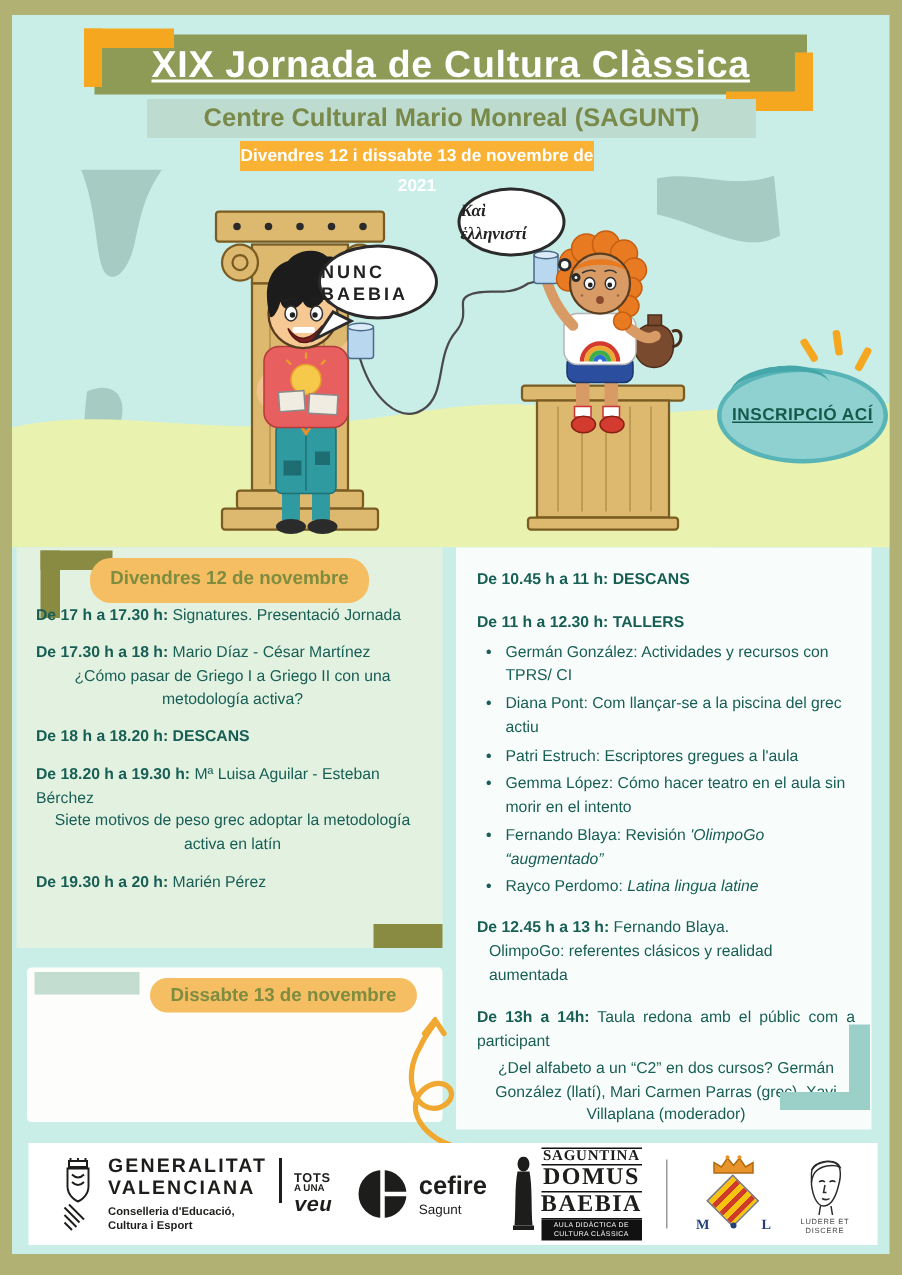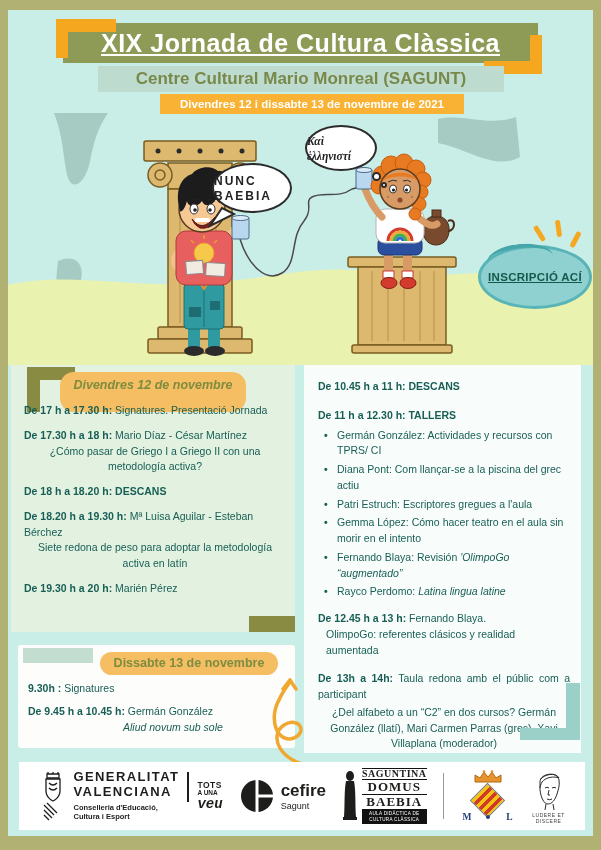--- a/index.html
+++ b/index.html
@@ -16,21 +16,21 @@
     background:#8e9b56; color:#ffffff; font-weight:bold; font-size:25px;
     line-height:40px; text-align:center; letter-spacing:.5px;text-decoration:underline; }
   .acc{ position:absolute; background:#f5a81f; }
   .acc-tl-h{ left:56px; top:19px; width:60px; height:13px; }
   .acc-tl-v{ left:56px; top:19px; width:12px; height:39px; }
   .acc-br-h{ left:484px; top:61px; width:58px; height:13px; }
   .acc-br-v{ left:530px; top:35px; width:12px; height:39px; }
   .subtitle-banner{ position:absolute; left:98px; top:66px; width:406px; height:26px;
     background:#bedbd0; color:#78894a; font-weight:bold; font-size:17px;
     line-height:26px; text-align:center; }
-  .date-banner{ position:absolute; left:160px; top:94px; width:304px; height:20px;
+  .date-banner{ position:absolute; left:160px; top:94px; width:236px; height:20px;
     background:#f9b233; color:#ffffff; font-weight:bold; font-size:11.5px;
     line-height:20px; text-align:center; }
 
   
   .illu{ position:absolute; left:8px; top:113px; width:585px; height:252px; }
   .bubble{ position:absolute; background:#fff; border:2px solid #2b2b2b; border-radius:50%;
     text-align:left; color:#222; }
   .bubble-latin{ left:212px; top:163px; width:80px; height:50px; font-size:12px;
     font-weight:bold; letter-spacing:2px; padding-top:9px; line-height:15px;}
   .bubble-latin .tailsvg{ position:absolute; left:-6px; bottom:-17px; overflow:visible;}
@@ -52,21 +52,21 @@
   .ray3{ left:573px; top:231px; transform:rotate(28deg); }
 
   
   .left-panel{ position:absolute; left:11px; top:365px; width:284px; height:267px; background:#e3f1e1; }
   .corner{ position:absolute; background:#8a8b43; }
   .c-tl-h{ left:27px; top:367px; width:48px; height:13px; }
   .c-tl-v{ left:27px; top:367px; width:13px; height:45px; }
   .c-br{ left:249px; top:616px; width:46px; height:16px; }
   .pill{ position:absolute; background:#f6be62; border-radius:14px; color:#7d8c3f;
     font-weight:bold; text-align:center; }
-  .pill-fri{ left:60px; top:372px; width:186px; height:40px; font-size:12.5px; line-height:26px;font-style:italic; }
+  .pill-fri{ left:60px; top:372px; width:186px; height:30px; font-size:12.5px; line-height:26px; }
   .pill-sat{ left:100px; top:652px; width:178px; height:23px; font-size:12.5px; line-height:23px; }
 
   .sched{ color:#175e55; font-size:10.5px; line-height:1.5; }
   .left-content{ position:absolute; left:24px; top:403px; width:262px; }
   .fitem{ margin-bottom:9px; }
   .fitem .sub{ text-align:center; padding:0 10px; }
   b{ font-weight:bold; }
 
   .sat-panel{ position:absolute; left:18px; top:645px; width:277px; height:103px;
     background:#fdfdfc; border-radius:3px; }
@@ -101,21 +101,21 @@
   .tots{ font-weight:bold; line-height:1.05; }
   .tots .t1{ font-size:8.5px; letter-spacing:.5px;}
   .tots .t2{ font-size:6.5px; }
   .tots .t3{ font-size:14px; font-family:Liberation Mono, monospace; font-style:italic; }
   .cef{ display:flex; align-items:center; gap:6px; }
   .cef-text .n{ font-size:17px; font-weight:bold; line-height:1; }
   .cef-text .s{ font-size:9px; margin-top:2px; }
   .bae{ display:flex; align-items:center; gap:4px; }
   .bae-text{ font-family:"Liberation Serif",serif; text-align:center; line-height:1.05; }
   .bae-text .l1{ font-size:10px; font-weight:bold; border-top:1.5px solid #111; border-bottom:1.5px solid #111; letter-spacing:.5px;}
-  .bae-text .l2,.bae-text .l3{ font-size:13px; font-weight:bold; letter-spacing:1px; border-bottom:1.5px solid #111;}
+  .bae-text .l2,.bae-text .l3{ font-size:16px; font-weight:bold; letter-spacing:1px; border-bottom:1.5px solid #111;}
   .bae-text .box{ background:#111; color:#fff; font-size:4.6px; font-family:"Liberation Sans",sans-serif;
      padding:1.5px 2px; line-height:1.25; letter-spacing:.3px;}
   .fdiv{ width:1px; height:46px; background:#999; }
   .arms{ display:flex; flex-direction:column; align-items:center; width:56px; }
   .lozwrap{ position:relative; width:40px; height:34px; margin-top:1px;}
   .loz{ position:absolute; left:7px; top:4px; width:25px; height:25px; transform:rotate(45deg);
     background:repeating-linear-gradient(90deg,#f6c410 0 3.5px,#d03a28 3.5px 7px); border:1px solid #777; }
   .arms .ml{ width:50px; display:flex; justify-content:space-between; font-family:"Liberation Serif",serif;
     font-size:9.5px; font-weight:bold; color:#23407a; margin-top:-6px;}
   .dotb{ position:absolute; left:18px; top:31px; width:4px; height:4px; border-radius:50%; background:#23407a;}
@@ -298,39 +298,30 @@
     </div>
     <div class="fitem">
       <div><b>De 17.30 h a 18 h:</b><span> Mario Díaz - César Martínez</span></div>
       <div class="sub">¿Cómo pasar de Griego I a Griego II con una metodología activa?</div>
     </div>
     <div class="fitem">
       <div><b>De 18 h a 18.20 h:</b><b> DESCANS</b></div>
     </div>
     <div class="fitem">
       <div><b>De 18.20 h a 19.30 h:</b><span> Mª Luisa Aguilar - Esteban Bérchez</span></div>
-      <div class="sub">Siete redona de peso para adoptar la metodología activa en latín</div>
+      <div class="sub">Siete motivos de peso grec adoptar la metodología activa en latín</div>
     </div>
     <div class="fitem">
       <div><b>De 19.30 h a 20 h:</b><span> Marién Pérez</span></div>
     </div>
   </div>
 
   <div class="sat-panel"></div>
   <div class="sat-deco"></div>
   <div class="pill pill-sat">Dissabte 13 de novembre</div>
-  <div class="sat-content sched">
-    <div class="row">
-      <b>9.30h :</b><span> Signatures</span>
-    </div>
-    <div class="row">
-      <b>De 9.45 h a 10.45 h:</b><span> Germán González</span>
-      <div class="sat-sub">Aliud novum sub sole</div>
-    </div>
-  </div>
 
   <div class="right-panel"></div>
   <div class="right-content sched">
     <p class="rentry">
       <b>De 10.45 h a 11 h:</b><b> DESCANS</b>
     </p>
     <p class="rentry tallers-head">
       <b>De 11 h a 12.30 h:</b><b> TALLERS</b>
     </p>
     <ul class="workshops">

